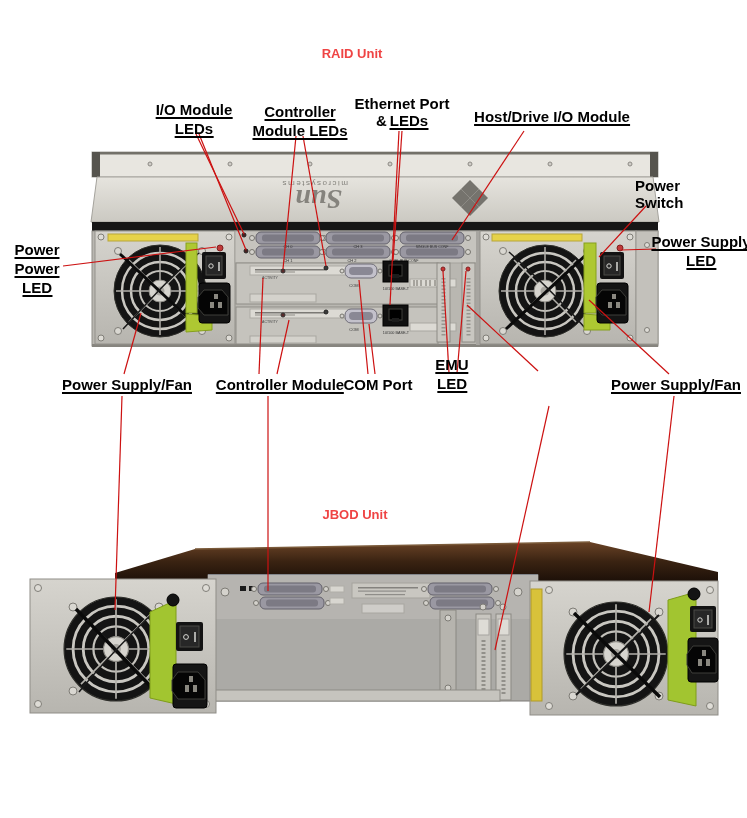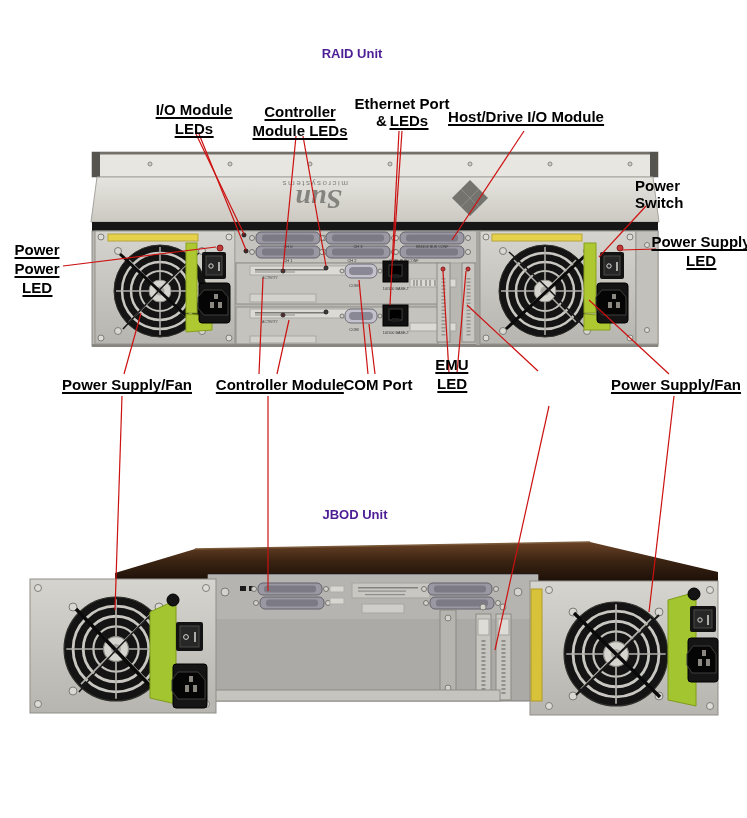--- a/index.html
+++ b/index.html
@@ -3,21 +3,21 @@
 <meta charset="utf-8">
 <style>
   html,body{margin:0;padding:0;background:#ffffff;}
   #canvas{position:relative;width:747px;height:818px;background:#ffffff;overflow:hidden;
           font-family:"Liberation Sans",sans-serif;}
   svg{position:absolute;left:0;top:0;}
   .co{position:absolute;transform:translateX(-50%);text-align:center;color:#000;
       font-weight:bold;font-size:15px;line-height:17px;white-space:nowrap;}
   .co .ln{display:block;}
   .u{display:inline-block;border-bottom:2px solid #000;padding-bottom:0px;line-height:14px;margin-bottom:1px;}
-  .title{position:absolute;transform:translateX(-50%);font-weight:bold;font-size:13px;color:#4c1d95;white-space:nowrap;}
+  .title{position:absolute;transform:translateX(-50%);font-weight:bold;font-size:13px;color:#ef4444;white-space:nowrap;}
   .amp{margin-right:3px;}
 </style>
 </head>
 <body>
 
 <div id="canvas">
 
 <svg width="747" height="818" viewBox="0 0 747 818">
   <defs>
     <linearGradient id="lidg" x1="0" y1="0" x2="0" y2="1">
@@ -381,21 +381,21 @@
 <div class="co" style="left:402px;top:95px">
   <span class="ln"><span>Ethernet Port</span></span>
   <span class="ln"><span class="amp">&amp;</span><span class="u">LEDs</span></span>
 </div>
 
 <div class="co" style="left:300px;top:103px">
   <span class="ln"><span class="u">Controller</span></span>
   <span class="ln"><span class="u">Module LEDs</span></span>
 </div>
 
-<div class="co" style="left:526px;top:108px">
+<div class="co" style="left:552px;top:108px">
   <span class="u">Host/Drive I/O Module</span>
 </div>
 
 <div class="co" style="left:635px;top:177px;transform:none;text-align:left">
   <span class="ln">Power</span>
   <span class="ln">Switch</span>
 </div>
 
 <div class="co" style="left:701px;top:233px">
   <span class="ln"><span class="u">Power Supply</span></span>

